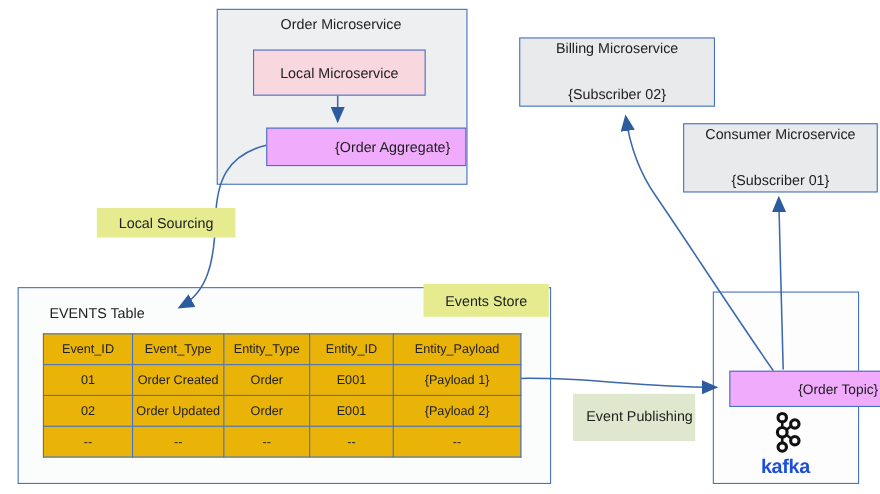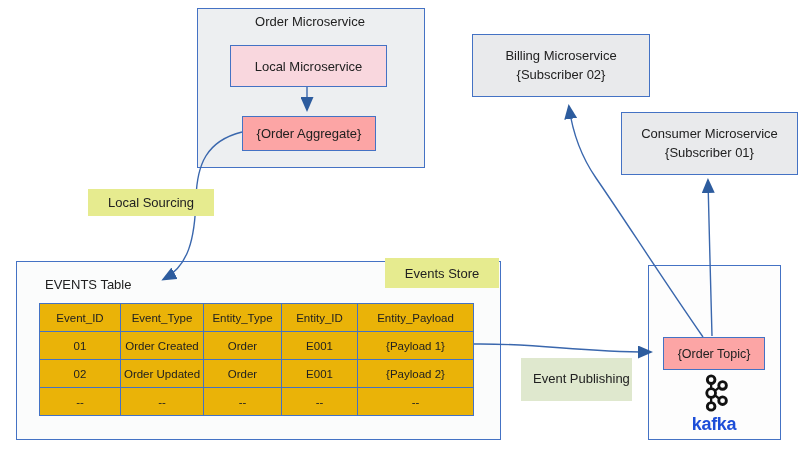--- a/index.html
+++ b/index.html
@@ -18,36 +18,36 @@
     background:#edeff1;
     border:1px solid #4472c4;
     z-index:1;
   }
   .service-box {
     position:absolute;
     background:#e9eaec;
     border:1px solid #4472c4;
     z-index:1;
     display:flex; flex-direction:column;
-    align-items:center; justify-content:center;
+    align-items:center; justify-content:space-between;
     font-size:13px; line-height:1.45; text-align:center;
   }
 
   
   #connectors { position:absolute; left:0; top:0; z-index:5; pointer-events:none; }
 
   
   .node {
     position:absolute; z-index:10;
     display:flex; align-items:center; justify-content:center;
     border:1px solid #4472c4;
     font-size:13px; text-align:center;
   }
   .node-pink { background:#f9d7de; }
-  .node-teal { background:#fca5a5; }
+  .node-teal { background:#f0abfc;padding-left:48px; }
 
   .tag {
     position:absolute; z-index:10;
     display:flex; align-items:center; justify-content:center;
     font-size:13px;
   }
   .tag-yellow { background:#e6eb8f; }
   .tag-green  { background:#dfe8ce; justify-content:flex-start; padding-left:12px; line-height:1.55; }
 
   .title-text { position:absolute; z-index:10; font-size:13px; }

